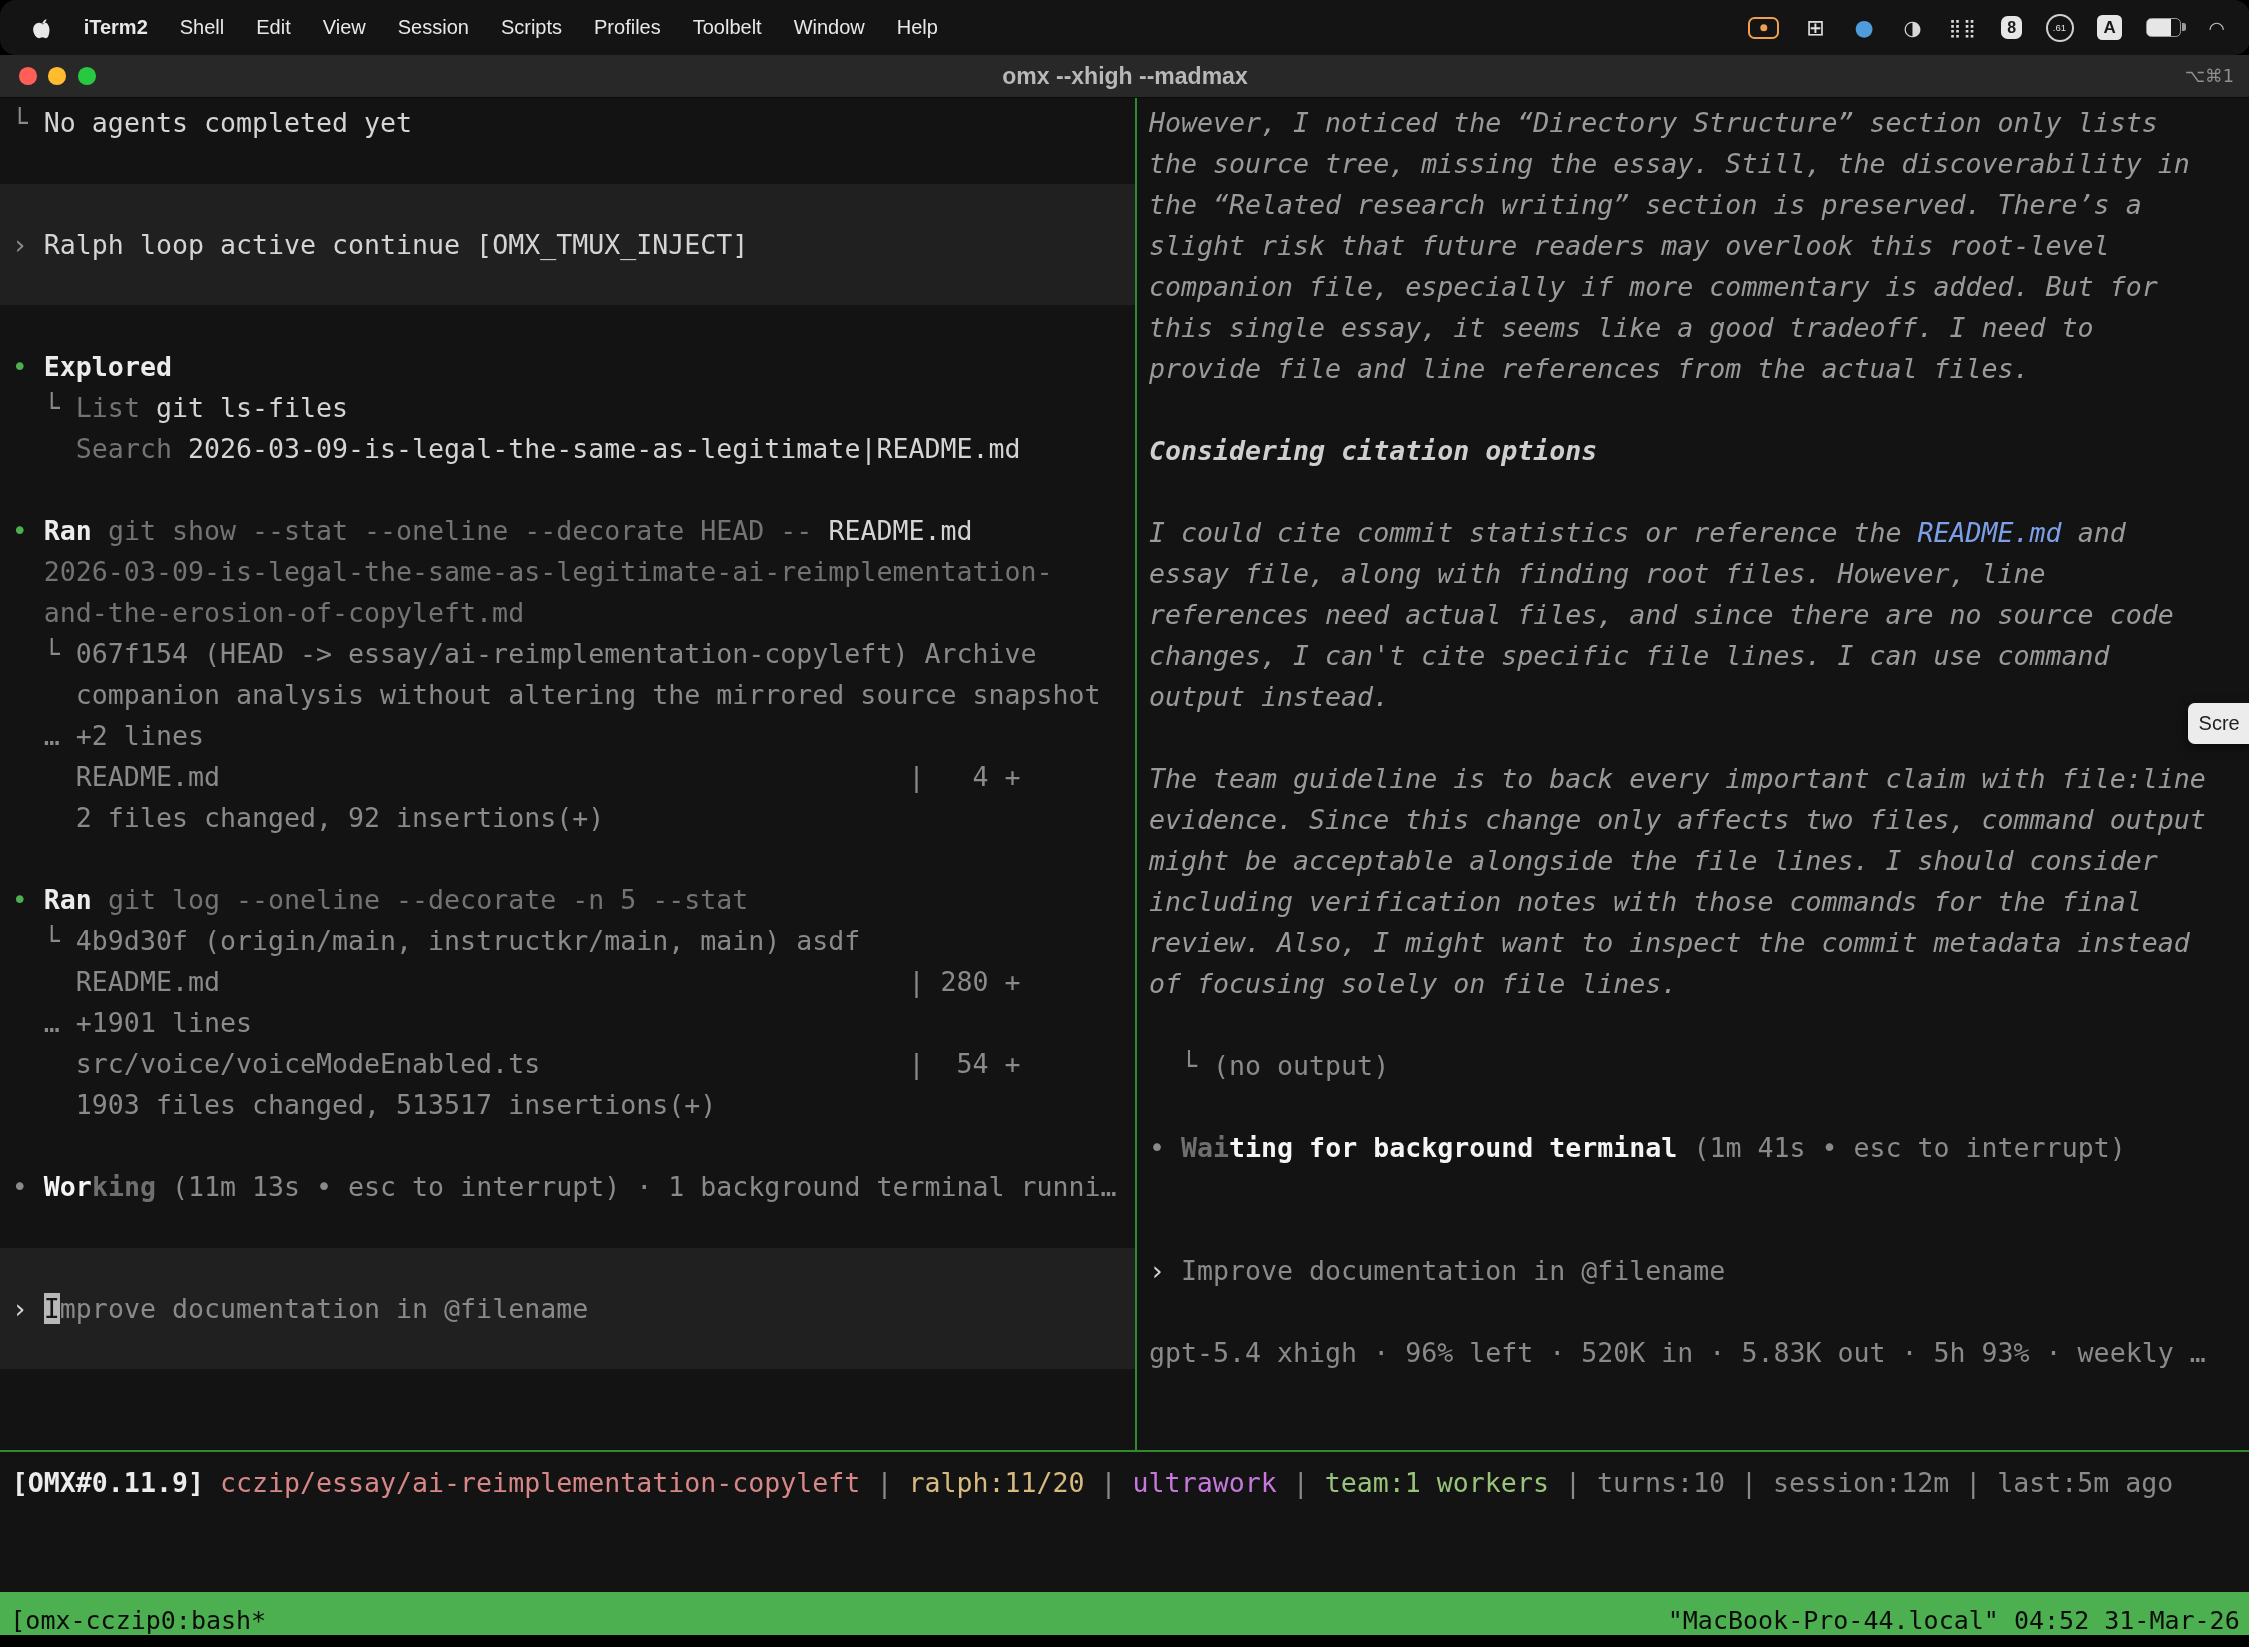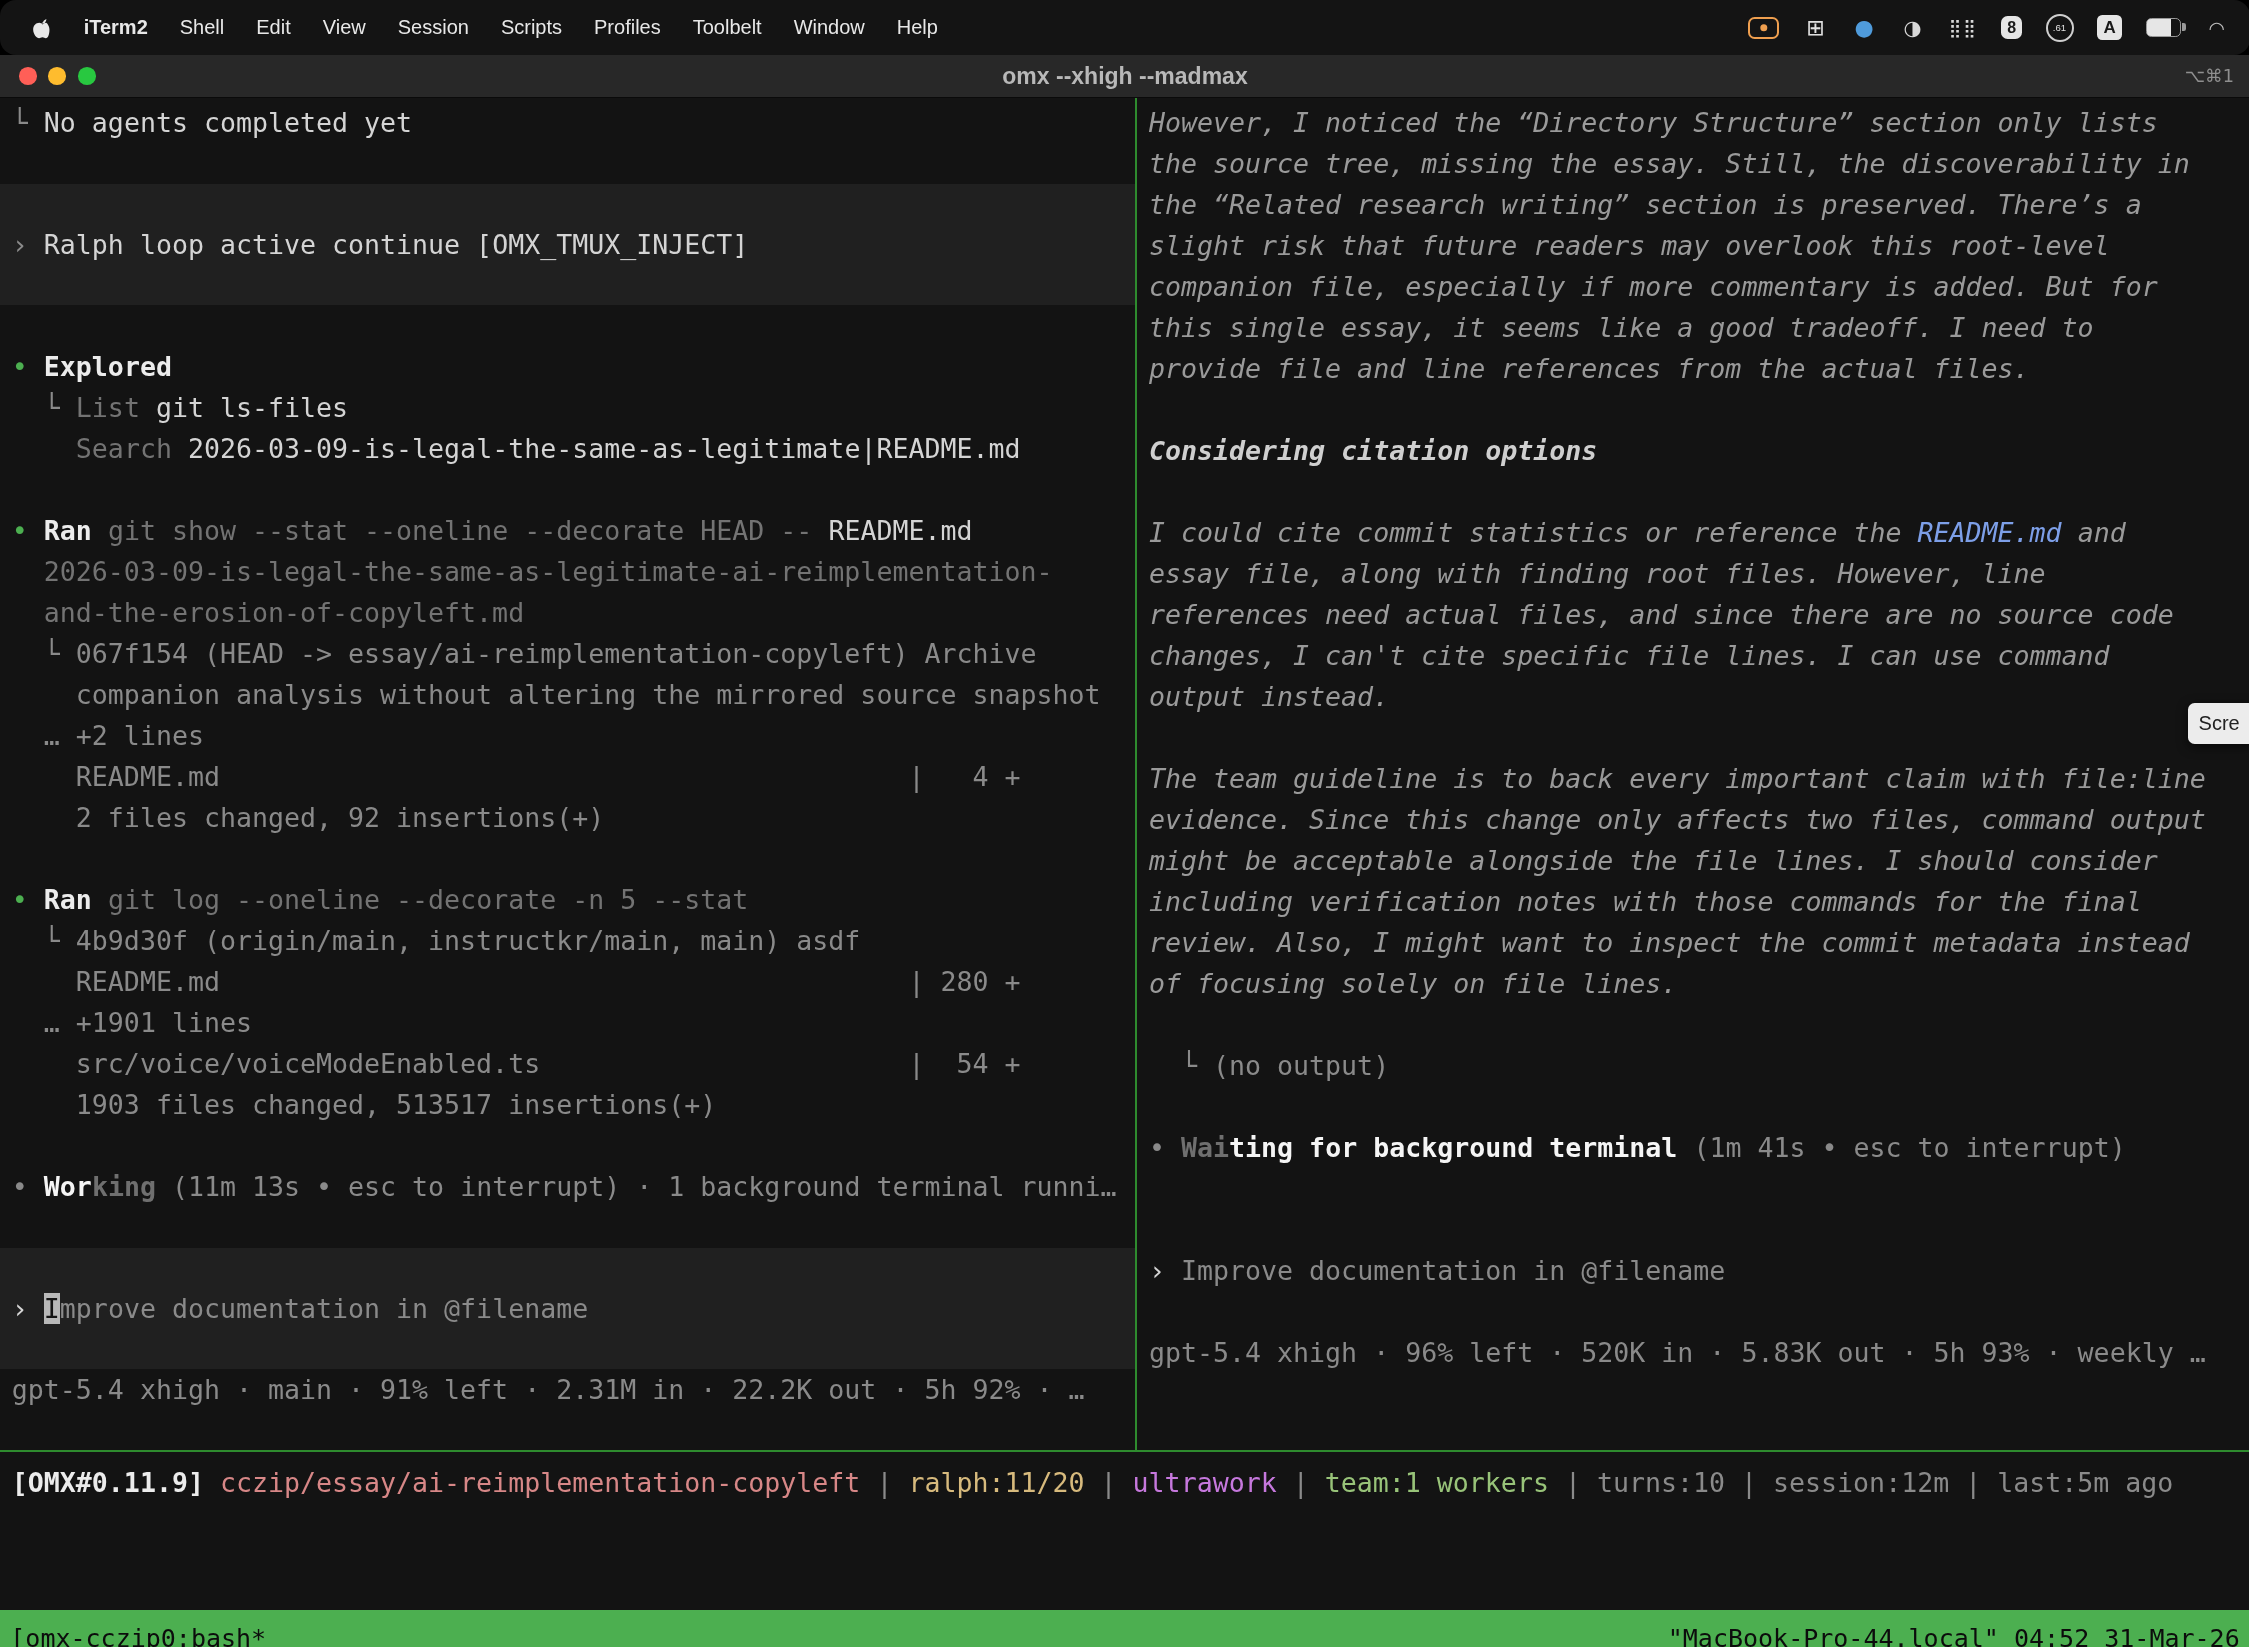--- a/index.html
+++ b/index.html
@@ -83,21 +83,21 @@
 
   
   .screen-tooltip {
     position:absolute; right:0; top:605px; background:#ececec; color:#222;
     font-family:"Liberation Sans", sans-serif; font-size:20px; padding:8.9px 10.3px;
     border-radius:6.6px 0 0 6.6px; box-shadow:0 3px 10.3px rgba(0,0,0,.6); z-index:5;
   }
 
   
   .status-pane {
-    flex:0 0 auto; height:160px; border-top:2.2px solid #2e8b2e; background:#131313;
+    flex:0 0 auto; height:142px; border-top:2.2px solid #2e8b2e; background:#131313;
     padding-top:10.3px; overflow:hidden;
   }
 
   
   .tmux-bar {
     flex:0 0 auto; height:43px; background:#4CAF50; color:#0c0c0c;
     display:flex; align-items:flex-end; justify-content:space-between;
     font-size:25px; padding:0 10.3px; white-space:pre;
   }
   .bottom-strip { flex:1; background:#000; }
@@ -176,21 +176,20 @@
         <div class="line" data-name="terminal-line"><span class="g" data-name="text-segment">    README.md                                           | 280 +</span></div>
         <div class="line" data-name="terminal-line"><span class="g" data-name="text-segment">  … +1901 lines</span></div>
         <div class="line" data-name="terminal-line"><span class="g" data-name="text-segment">    src/voice/voiceModeEnabled.ts                       |  54 +</span></div>
         <div class="line" data-name="terminal-line"><span class="g" data-name="text-segment">    1903 files changed, 513517 insertions(+)</span></div>
         <div class="line" data-name="terminal-line"></div>
         <div class="line" data-name="terminal-line"><span class="g" data-name="text-segment">• </span><span class="bw" data-name="text-segment">Wor</span><span class="gb" data-name="text-segment">king</span><span class="g" data-name="text-segment"> (11m 13s • esc to interrupt) · 1 background terminal runni…</span></div>
         <div class="line" data-name="terminal-line"></div>
         <div class="tbox prompt" data-name="prompt-input-box">
           <div class="line" data-name="prompt-input"><span class="w" data-name="text-segment">› </span><span class="cur" data-name="text-segment">I</span><span class="g" data-name="text-segment">mprove documentation in @filename</span></div>
         </div>
-        <div class="line" data-name="terminal-line"><span class="g" data-name="text-segment">gpt-5.4 xhigh · main · 91% left · 2.31M in · 22.2K out · 5h 92% · …</span></div>
       </div>
     <div class="pane-divider" data-name="pane-divider"></div>
     <div class="pane right" data-name="right-pane">
         <div class="line" data-name="terminal-line"><span class="gi" data-name="text-segment">However, I noticed the “Directory Structure” section only lists</span></div>
         <div class="line" data-name="terminal-line"><span class="gi" data-name="text-segment">the source tree, missing the essay. Still, the discoverability in</span></div>
         <div class="line" data-name="terminal-line"><span class="gi" data-name="text-segment">the “Related research writing” section is preserved. There’s a</span></div>
         <div class="line" data-name="terminal-line"><span class="gi" data-name="text-segment">slight risk that future readers may overlook this root-level</span></div>
         <div class="line" data-name="terminal-line"><span class="gi" data-name="text-segment">companion file, especially if more commentary is added. But for</span></div>
         <div class="line" data-name="terminal-line"><span class="gi" data-name="text-segment">this single essay, it seems like a good tradeoff. I need to</span></div>
         <div class="line" data-name="terminal-line"><span class="gi" data-name="text-segment">provide file and line references from the actual files.</span></div>

